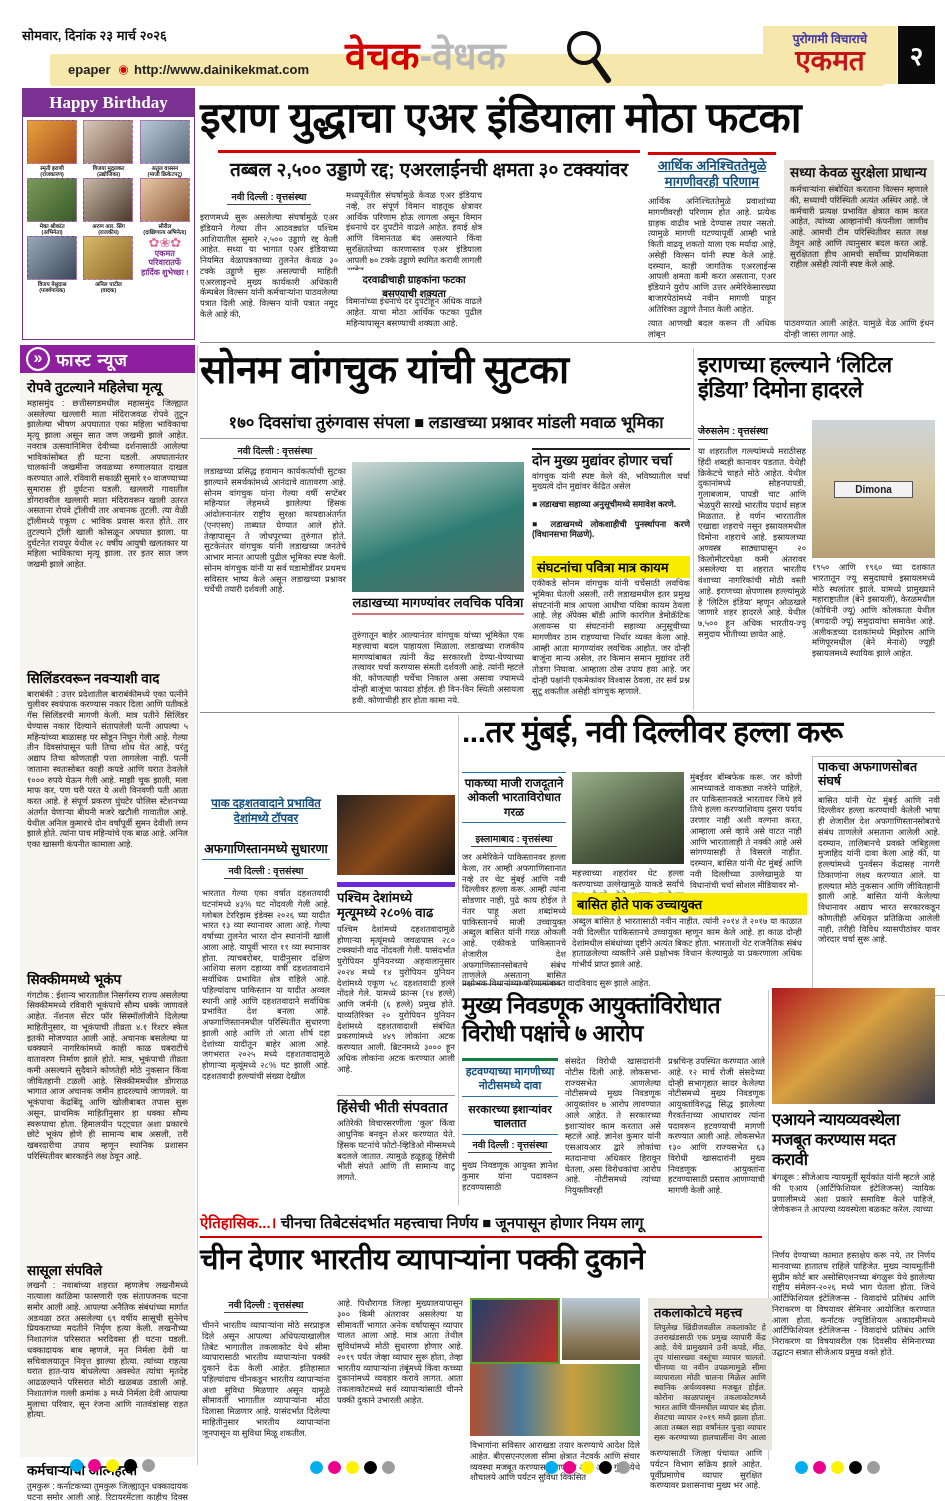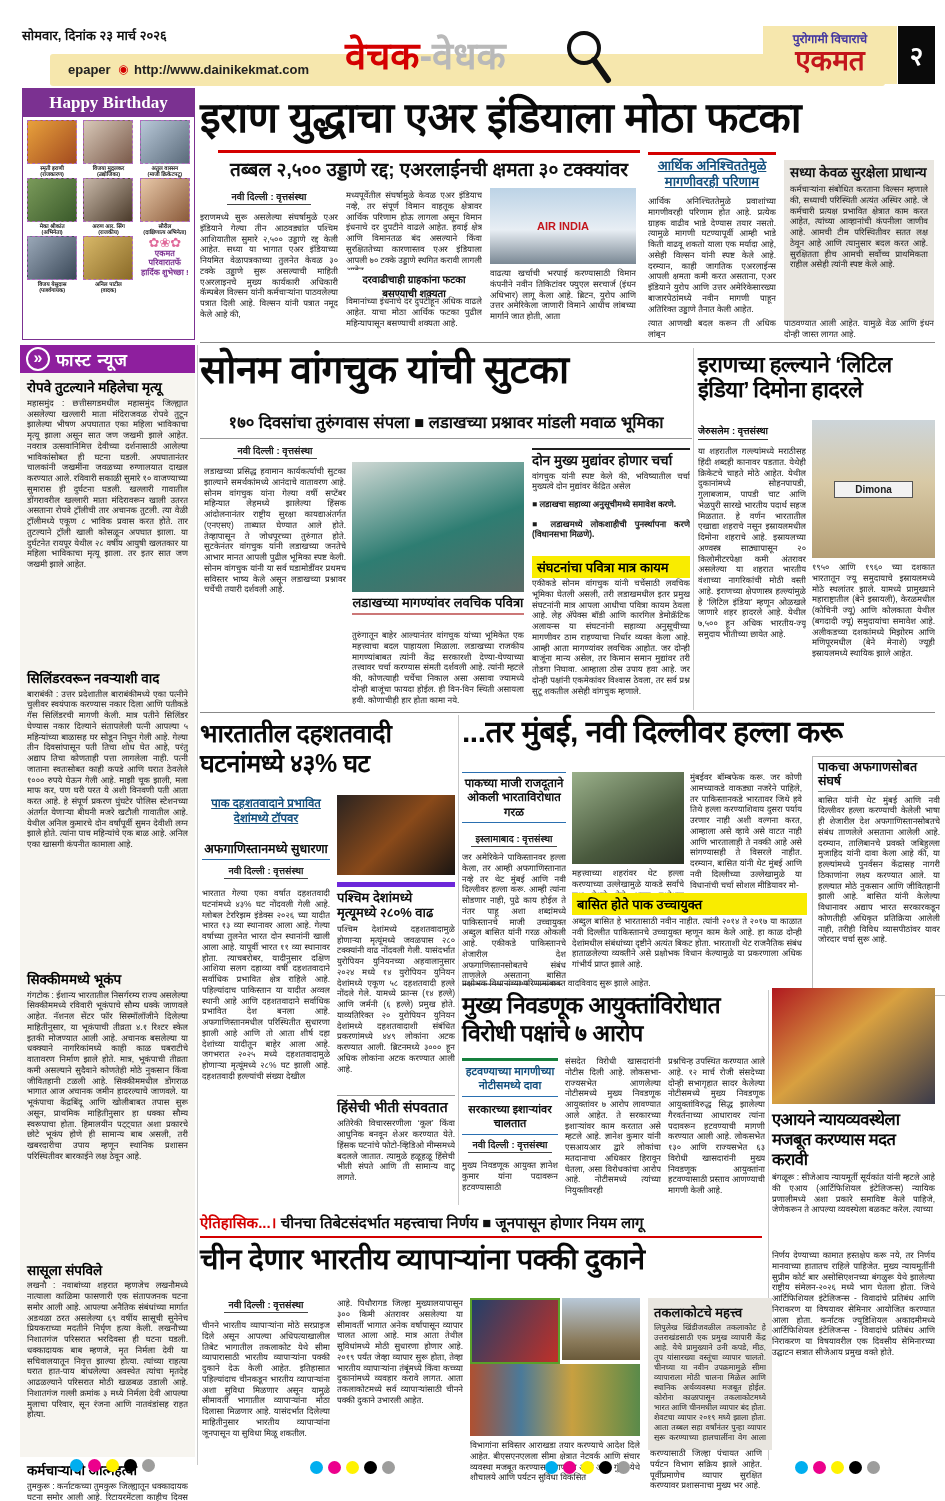--- a/index.html
+++ b/index.html
@@ -93,24 +93,20 @@
   </div>
 
   <div class="abs hl" style="left:200px;top:96px;width:735px;font-size:42px;">इराण युद्धाचा एअर इंडियाला मोठा फटका</div>
   <div class="abs redline" style="left:218px;top:150px;width:422px;"></div>
   <div class="abs" style="left:218px;top:156px;width:422px;font-size:19px;font-weight:700;text-align:center;">तब्बल २,५०० उड्डाणे रद्द; एअरलाईनची क्षमता ३० टक्क्यांवर</div>
   <div class="abs byline" style="left:200px;top:190px;width:138px;"><span>नवी दिल्ली : वृत्तसंस्था</span></div>
   <div class="abs t" style="left:200px;top:212px;width:138px;height:126px;">इराणमध्ये सुरू असलेल्या संघर्षामुळे एअर इंडियाने गेल्या तीन आठवड्यांत पश्चिम आशियातील सुमारे २,५०० उड्डाणे रद्द केली आहेत. सध्या या भागात एअर इंडियाच्या नियमित वेळापत्रकाच्या तुलनेत केवळ ३० टक्के उड्डाणे सुरू असल्याची माहिती एअरलाइनचे मुख्य कार्यकारी अधिकारी कॅम्पबेल विल्सन यांनी कर्मचाऱ्यांना पाठवलेल्या पत्रात दिली आहे. विल्सन यांनी पत्रात नमूद केले आहे की,</div>
   <div class="abs t" style="left:346px;top:190px;width:136px;height:80px;">मध्यपूर्वेतील संघर्षामुळे केवळ एअर इंडियाच नव्हे, तर संपूर्ण विमान वाहतूक क्षेत्रावर आर्थिक परिणाम होऊ लागला असून विमान इंधनाचे दर दुपटीने वाढले आहेत. हवाई क्षेत्र आणि विमानतळ बंद असल्याने किंवा सुरक्षिततेच्या कारणास्तव एअर इंडियाला आपली ७० टक्के उड्डाणे स्थगित करावी लागली आहेत.</div>
   <div class="abs" style="left:346px;top:272px;width:136px;font-size:10px;font-weight:700;text-align:center;">दरवाढीचाही ग्राहकांना फटका बसण्याची शक्यता</div>
   <div class="abs t" style="left:346px;top:296px;width:136px;height:42px;">विमानांच्या इंधनाचे दर दुपटीहून अधिक वाढले आहेत. याचा मोठा आर्थिक फटका पुढील महिन्यापासून बसण्याची शक्यता आहे.</div>
-  <div class="abs ph" style="left:490px;top:188px;width:146px;height:76px;background:linear-gradient(180deg,#bcd3e6 0%,#e8eef4 55%,#7a8894 100%);">
-      <span style="color:#c3161c;text-shadow:none;font-size:11px;">AIR INDIA</span>
-    </div>
-  <div class="abs t" style="left:490px;top:268px;width:146px;height:70px;">वाढत्या खर्चाची भरपाई करण्यासाठी विमान कंपनीने नवीन तिकिटांवर फ्युएल सरचार्ज (इंधन अधिभार) लागू केला आहे. ब्रिटन, युरोप आणि उत्तर अमेरिकेला जाणारी विमाने आधीच लांबच्या मार्गाने जात होती, आता</div>
   <div class="abs redline" style="left:648px;top:152px;width:128px;"></div>
   <div class="abs subblue" style="left:648px;top:158px;width:128px;font-size:13px;line-height:1.25;">आर्थिक अनिश्चिततेमुळे मागणीवरही परिणाम</div>
   <div class="abs t" style="left:648px;top:196px;width:128px;height:118px;">आर्थिक अनिश्चिततेमुळे प्रवाशांच्या मागणीवरही परिणाम होत आहे. प्रत्येक ग्राहक वाढीव भाडे देण्यास तयार नसतो. त्यामुळे मागणी घटण्यापूर्वी आम्ही भाडे किती वाढवू शकतो याला एक मर्यादा आहे, असेही विल्सन यांनी स्पष्ट केले आहे. दरम्यान, काही जागतिक एअरलाईन्स आपली क्षमता कमी करत असताना, एअर इंडियाने युरोप आणि उत्तर अमेरिकेसारख्या बाजारपेठांमध्ये नवीन मागणी पाहून अतिरिक्त उड्डाणे तैनात केली आहेत.</div>
   <div class="abs t" style="left:648px;top:318px;width:128px;height:20px;">त्यात आणखी बदल करून ती अधिक लांबून</div>
   <div class="abs boxgray" style="left:784px;top:160px;width:138px;height:150px;">
     <div style="font-size:13.5px;font-weight:700;line-height:1.2;margin-bottom:3px;">सध्या केवळ सुरक्षेला प्राधान्य</div>
     <div class="t" style="height:118px;">कर्मचाऱ्यांना संबोधित करताना विल्सन म्हणाले की, सध्याची परिस्थिती अत्यंत अस्थिर आहे. जे कर्मचारी प्रत्यक्ष प्रभावित क्षेत्रात काम करत आहेत, त्यांच्या आव्हानांची कंपनीला जाणीव आहे. आमची टीम परिस्थितीवर सतत लक्ष ठेवून आहे आणि त्यानुसार बदल करत आहे. सुरक्षितता हीच आमची सर्वोच्च प्राथमिकता राहील असेही त्यांनी स्पष्ट केले आहे.</div>
   </div>
   <div class="abs t" style="left:784px;top:318px;width:150px;height:22px;">पाठवण्यात आली आहेत. यामुळे वेळ आणि इंधन दोन्ही जास्त लागत आहे.</div>
   <div class="abs hline" style="left:200px;top:342px;width:735px;background:#888;"></div>
@@ -164,21 +160,20 @@
 
   <div class="abs hl" style="left:698px;top:352px;width:237px;font-size:22px;line-height:1.15;">इराणच्या हल्ल्याने ‘लिटिल इंडिया’ दिमोना हादरले</div>
   <div class="abs" style="left:698px;top:424px;font-size:9.5px;font-weight:700;border-bottom:1px solid #333;padding-bottom:2px;">जेरुसलेम : वृत्तसंस्था</div>
   <div class="abs ph" style="left:812px;top:420px;width:123px;height:138px;background:linear-gradient(180deg,#cdd5da 0%,#d8c9a5 45%,#b59f76 100%);">
     <span style="background:#f2f2f2;color:#222;text-shadow:none;padding:2px 20px;border:1px solid #555;font-size:10px;">Dimona</span>
   </div>
   <div class="abs t" style="left:698px;top:446px;width:108px;height:262px;">या शहरातील गल्ल्यांमध्ये मराठीसह हिंदी शब्दही कानावर पडतात. येथेही क्रिकेटचे चाहते मोठे आहेत. येथील दुकानांमध्ये सोहनपापडी, गुलाबजाम, पापडी चाट आणि भेळपुरी सारखे भारतीय पदार्थ सहज मिळतात. हे वर्णन भारतातील एखाद्या शहराचे नसून इस्रायलमधील दिमोना शहराचे आहे. इस्रायलच्या अण्वस्त्र साठ्यापासून २० किलोमीटरपेक्षा कमी अंतरावर असलेल्या या शहरात भारतीय वंशाच्या नागरिकांची मोठी वस्ती आहे. इराणच्या क्षेपणास्त्र हल्ल्यांमुळे हे ‘लिटिल इंडिया’ म्हणून ओळखले जाणारे शहर हादरले आहे. येथील ७,५०० हून अधिक भारतीय-ज्यू समुदाय भीतीच्या छायेत आहे.</div>
   <div class="abs t" style="left:812px;top:562px;width:123px;height:146px;">१९५० आणि १९६० च्या दशकात भारतातून ज्यू समुदायाचे इस्रायलमध्ये मोठे स्थलांतर झाले. यामध्ये प्रामुख्याने महाराष्ट्रातील (बेने इस्रायली), केरळमधील (कोचिनी ज्यू) आणि कोलकाता येथील (बगदादी ज्यू) समुदायांचा समावेश आहे. अलीकडच्या दशकांमध्ये मिझोरम आणि मणिपूरमधील (बेने मेनाशे) ज्यूही इस्रायलमध्ये स्थायिक झाले आहेत.</div>
   <div class="abs hline" style="left:200px;top:712px;width:735px;background:#888;"></div>
 
-  <div class="abs hl" style="left:200px;top:718px;width:256px;font-size:25px;line-height:1.2;">भारतातील दहशतवादी घटनांमध्ये ४३% घट</div>
   <div class="abs subblue" style="left:202px;top:796px;width:128px;font-size:11.5px;line-height:1.3;">पाक दहशतवादाने प्रभावित देशांमध्ये टॉपवर</div>
   <div class="abs" style="left:202px;top:840px;width:128px;font-size:12.5px;font-weight:700;text-align:center;border-bottom:1px solid #2a6fb0;padding-bottom:2px;">अफगाणिस्तानमध्ये सुधारणा</div>
   <div class="abs byline" style="left:202px;top:864px;width:128px;"><span>नवी दिल्ली : वृत्तसंस्था</span></div>
   <div class="abs t" style="left:202px;top:888px;width:128px;height:305px;">भारतात गेल्या एका वर्षात दहशतवादी घटनांमध्ये ४३% घट नोंदवली गेली आहे. ग्लोबल टेररिझम इंडेक्स २०२६ च्या यादीत भारत १३ व्या स्थानावर आला आहे. गेल्या वर्षाच्या तुलनेत भारत दोन स्थानांनी खाली आला आहे. यापूर्वी भारत ११ व्या स्थानावर होता. त्याचबरोबर, यादीनुसार दक्षिण आशिया सलग दहाव्या वर्षी दहशतवादाने सर्वाधिक प्रभावित क्षेत्र राहिले आहे. पहिल्यांदाच पाकिस्तान या यादीत अव्वल स्थानी आहे आणि दहशतवादाने सर्वाधिक प्रभावित देश बनला आहे. अफगाणिस्तानमधील परिस्थितीत सुधारणा झाली आहे आणि तो आता शीर्ष दहा देशांच्या यादीतून बाहेर आला आहे. जगभरात २०२५ मध्ये दहशतवादामुळे होणाऱ्या मृत्यूंमध्ये २८% घट झाली आहे. दहशतवादी हल्ल्यांची संख्या देखील</div>
   <div class="abs ph" style="left:337px;top:795px;width:118px;height:80px;background:linear-gradient(135deg,#2a2320 0%,#8a4a1a 50%,#1a1512 100%);"></div>
   <div class="abs" style="left:337px;top:882px;width:118px;border-top:5px solid #6d28d9;padding-top:4px;">
     <div style="font-size:13px;font-weight:700;line-height:1.15;">पश्चिम देशांमध्ये मृत्यूमध्ये २८०% वाढ</div>
     <div class="t" style="height:170px;margin-top:3px;">पश्चिम देशांमध्ये दहशतवादामुळे होणाऱ्या मृत्यूंमध्ये जवळपास २८० टक्क्यांनी वाढ नोंदवली गेली. यासंदर्भात युरोपियन युनियनच्या अहवालानुसार २०२४ मध्ये १४ युरोपियन युनियन देशांमध्ये एकूण ५८ दहशतवादी हल्ले नोंदले गेले. यामध्ये फ्रान्स (१४ हल्ले) आणि जर्मनी (६ हल्ले) प्रमुख होते. याव्यतिरिक्त २० युरोपियन युनियन देशांमध्ये दहशतवादाशी संबंधित प्रकरणांमध्ये ४४९ लोकांना अटक करण्यात आली. ब्रिटनमध्ये ३००० हून अधिक लोकांना अटक करण्यात आली आहे.</div>
   </div>
   <div class="abs" style="left:337px;top:1095px;width:118px;border-top:1px solid #999;padding-top:4px;">

